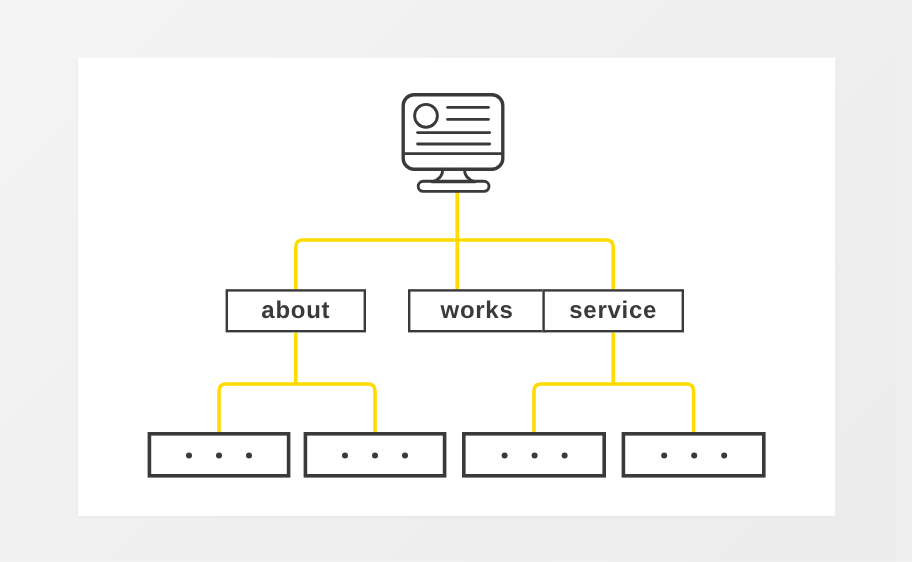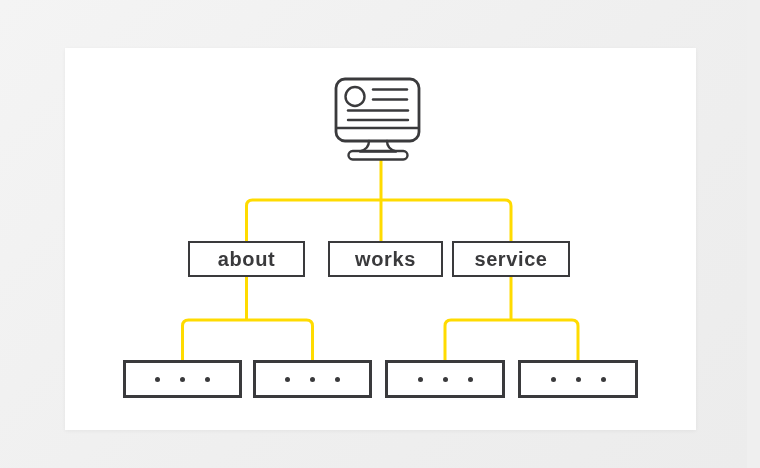--- a/index.html
+++ b/index.html
@@ -48,21 +48,21 @@
     font-weight: 600;
     letter-spacing: 0.6px;
     color: #3a3a3c;
   }
   .node-placeholder {
     border: 3px solid #3a3a3c;
     top: 360px;
     height: 38px;
   }
   .label-about   { left: 188px; width: 117px; }
-  .label-works   { left: 328px; width: 115px; }
+  .label-works   { left: 340px; width: 115px; }
   .label-service { left: 452px; width: 118px; text-align: center; }
   .ph-1 { left: 123px; width: 119px; }
   .ph-2 { left: 253px; width: 119px; }
   .ph-3 { left: 385px; width: 120px; }
   .ph-4 { left: 518px; width: 120px; }
   .dot {
     width: 5px;
     height: 5px;
     border-radius: 50%;
     background: #3a3a3c;

